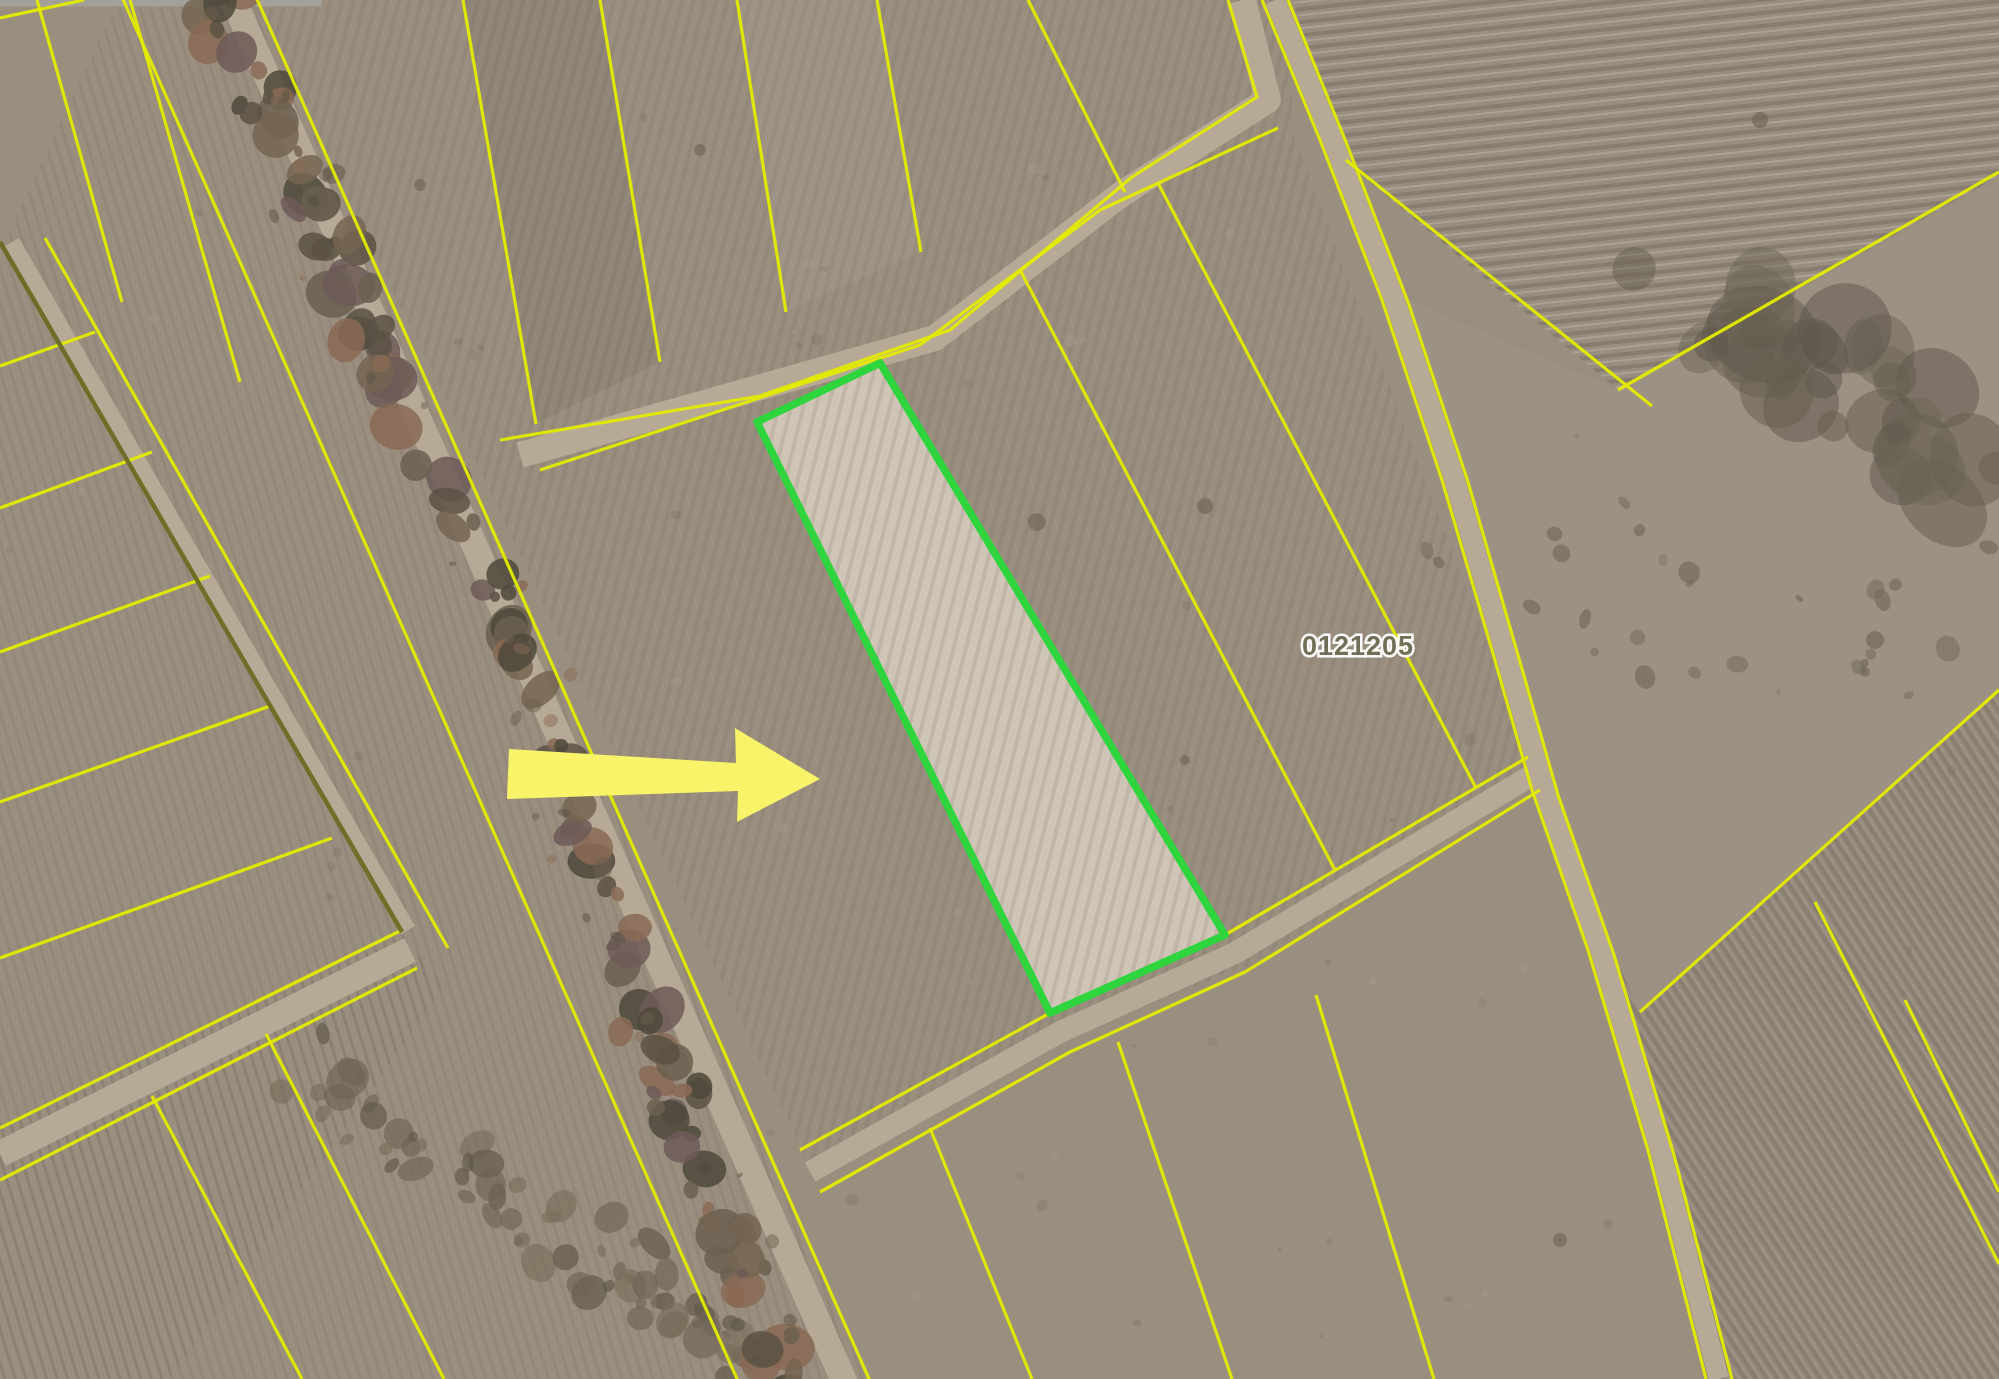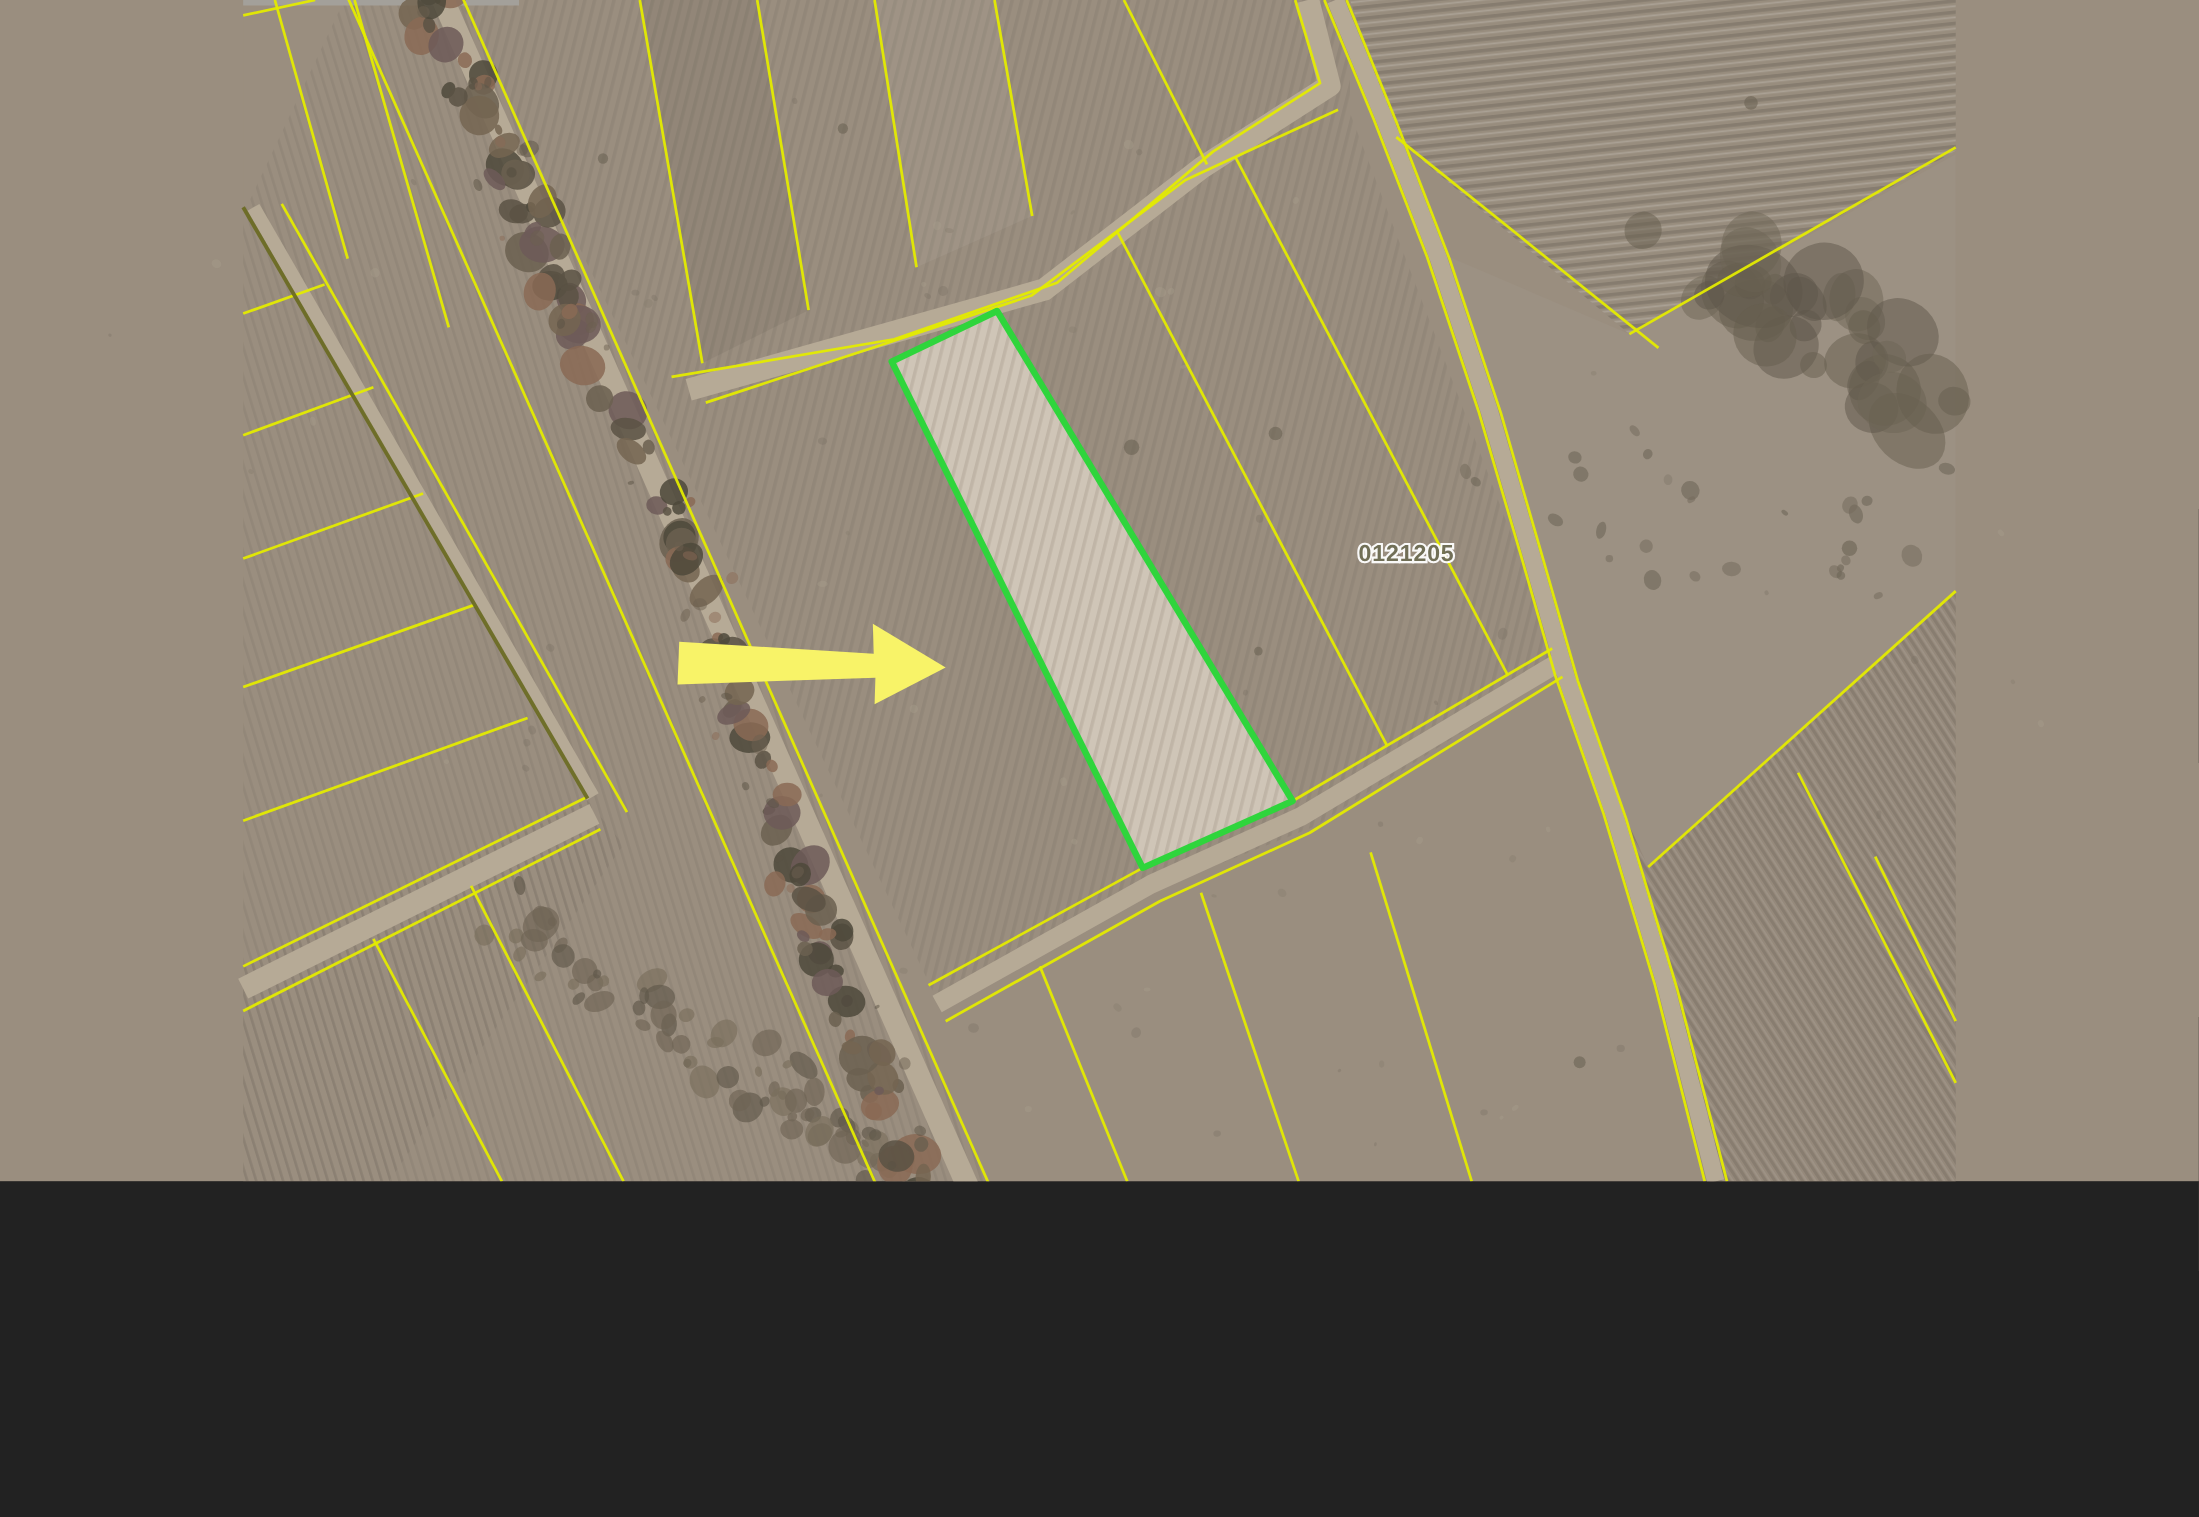--- a/index.html
+++ b/index.html
@@ -1,18 +1,18 @@
 <!DOCTYPE html>
 <html><head>
 <meta charset="utf-8">
 <style>
   html,body{margin:0;padding:0;background:#222;}
   .stage{
     position:relative;
-    width:1999px;height:1074px;
+    width:1999px;height:1379px;
     overflow:hidden;
     background:#9a8e7f;
     font-family:"Liberation Sans", sans-serif;
   }
   .stage svg{display:block;width:100%;height:100%;}
   .parcel-label-text{
     font-family:"Liberation Sans", sans-serif;
     font-weight:bold;
     letter-spacing:1px;
     paint-order:stroke fill;

